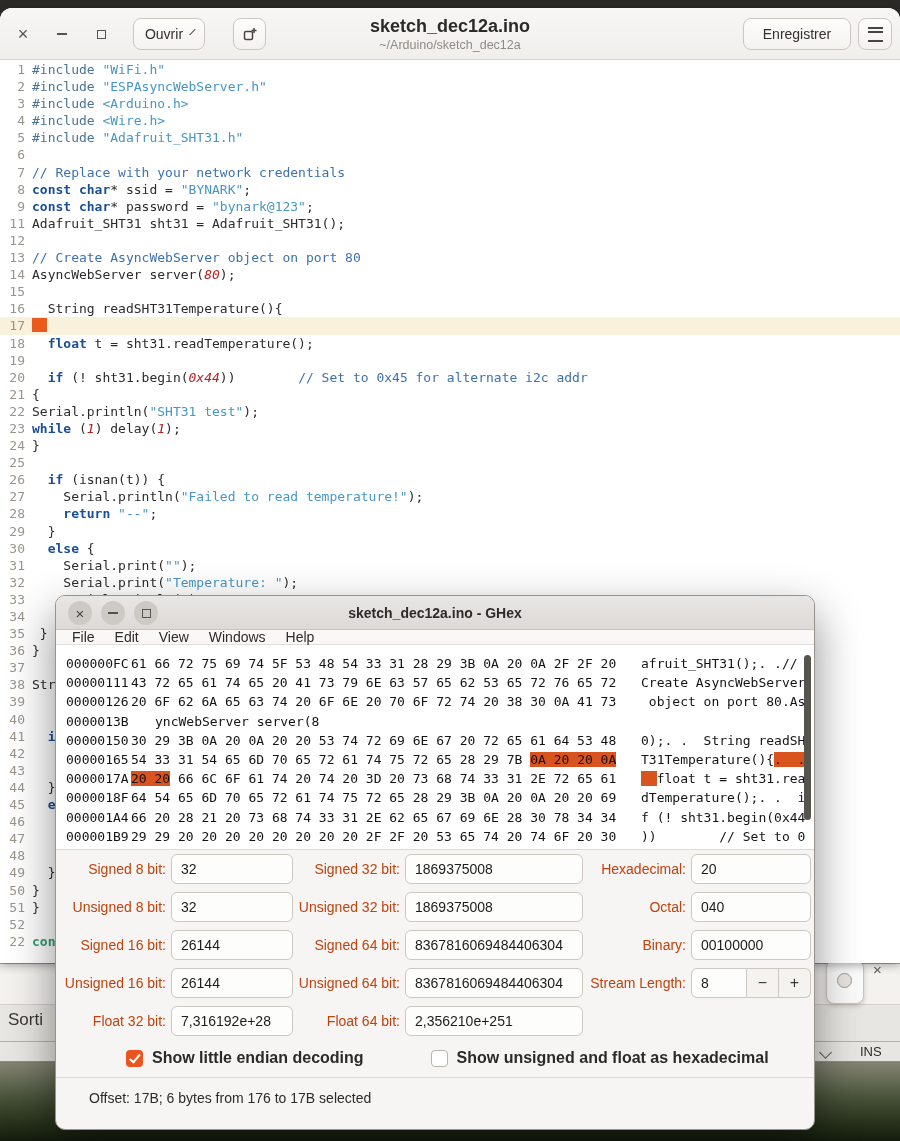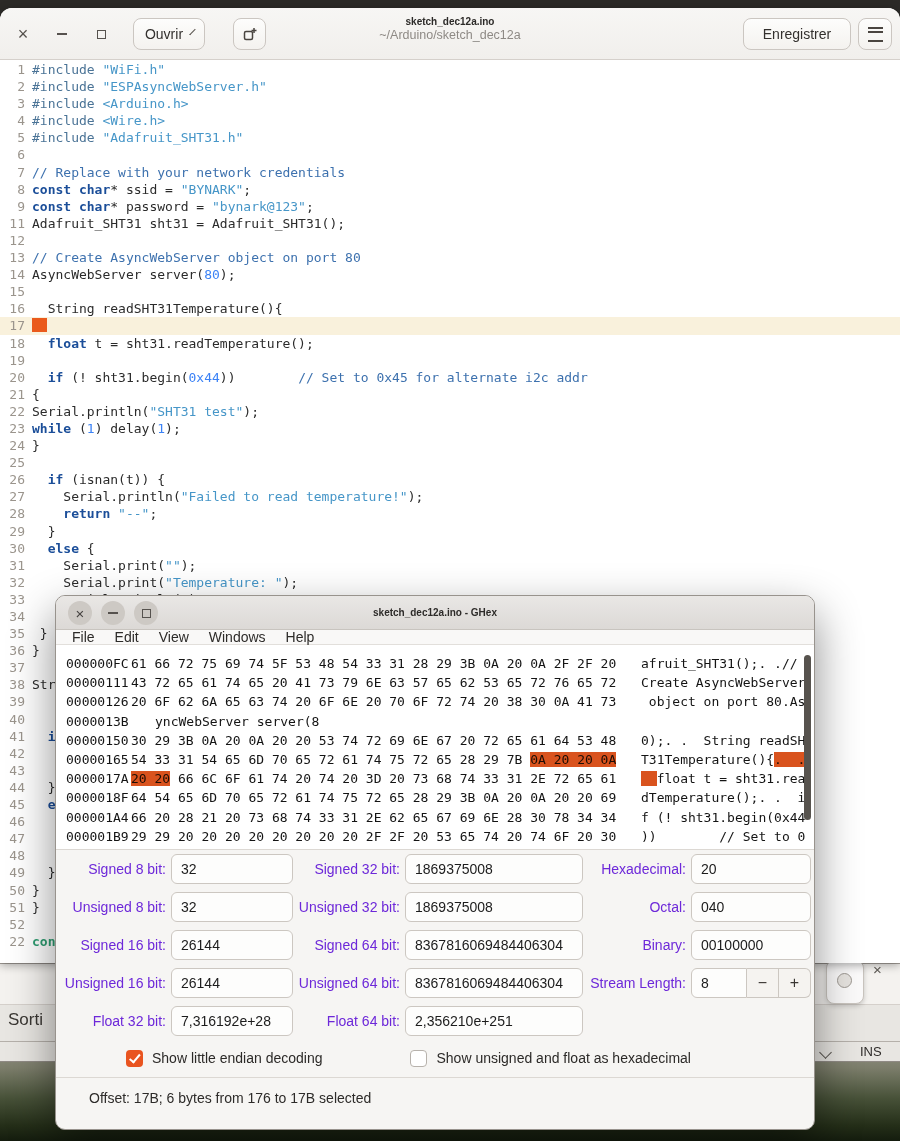--- a/index.html
+++ b/index.html
@@ -41,80 +41,80 @@
     align-items:center;justify-content:center;padding:0 14px;box-sizing:border-box;}
   .btn-open{left:133px;width:72px;}
   .btn-newtab{left:233px;width:33px;padding:0;}
   .btn-save{left:743px;width:108px;}
   .btn-menu{left:858px;width:34px;padding:0;}
   .chev{width:7px;height:7px;border-right:1.6px solid #5a5550;border-bottom:1.6px solid #5a5550;
     transform:rotate(45deg);margin-left:9px;margin-top:-4px;}
   .hamb{width:15px;height:11px;border-top:2px solid #4a4540;border-bottom:2px solid #4a4540;position:relative;}
   .hamb::after{content:"";position:absolute;left:0;right:0;top:2.5px;height:2px;background:#4a4540;}
   .titles{position:absolute;left:280px;right:280px;top:8px;text-align:center;pointer-events:none;}
-  .t1{font-weight:bold;font-size:10px;color:#2c2a28;}
+  .t1{font-weight:bold;font-size:18px;color:#2c2a28;}
   .t2{font-size:12.5px;color:#8e8a85;margin-top:1px;}
 
   
   .codearea{position:absolute;top:52px;left:0;right:0;bottom:0;background:#fff;overflow:hidden;
     font-family:"DejaVu Sans Mono","Liberation Mono",monospace;font-size:13px;line-height:17.1px;padding-top:1px;}
   .cl{display:flex;height:17.1px;white-space:pre;}
   .gut{flex:0 0 25px;width:25px;text-align:right;color:#9a948c;}
   .codeseg{padding-left:7px;white-space:pre;}
   .curline{background:#f9f1dc;}
   .blockcursor{display:inline-block;width:15px;height:14px;background:#ea5a1c;vertical-align:-2px;}
   .tok-pp{color:#4a7396;}
   .tok-str{color:#4696c8;}
   .tok-com{color:#3d71ae;}
   .tok-kw{color:#1b4e99;font-weight:bold;}
   .tok-kw2{color:#2f9e72;font-weight:bold;}
-  .tok-num{color:#3b82f6;}
+  .tok-num{color:#b91c1c;font-style:italic;}
   .tok-pl{color:#2b2b2b;}
 
   
   .ghex{position:absolute;left:55px;top:595px;width:760px;height:535px;background:#f6f5f3;
     border:1px solid #98938d;border-radius:10px;overflow:hidden;box-sizing:border-box;
     box-shadow:0 18px 45px rgba(0,0,0,.45);}
   .g-titlebar{position:relative;height:34px;background:linear-gradient(#e9e7e5,#dcd9d6);
     border-bottom:1px solid #c8c4bf;display:flex;align-items:center;justify-content:center;box-sizing:border-box;}
-  .g-title{font-weight:bold;font-size:10px;color:#2d2b29;text-align:right;}
+  .g-title{font-weight:bold;font-size:14px;color:#2d2b29;text-align:right;}
   .g-circ{position:absolute;top:5px;width:24px;height:24px;border-radius:50%;background:#cdc9c4;
     display:flex;align-items:center;justify-content:center;color:#454240;font-size:15px;}
   .g-close{left:12px;}.g-min{left:45px;}.g-max{left:78px;}
   .g-menubar{height:15px;background:#f9f8f7;display:flex;align-items:stretch;padding-left:6px;
     border-bottom:1px solid #e2dfdb;box-sizing:border-box;}
   .g-menu-item{padding:0 10px;font-size:14px;color:#2d2b29;display:flex;align-items:center;}
   .g-hexarea{position:relative;height:204px;background:#fff;overflow:hidden;padding-top:9px;box-sizing:border-box;
     font-family:"DejaVu Sans Mono","Liberation Mono",monospace;font-size:13px;color:#141414;}
   .g-row{display:flex;height:19.2px;line-height:19.2px;white-space:pre;}
   .g-off{flex:0 0 65px;margin-left:10px;}
   .g-hexbytes{flex:0 0 486px;overflow:hidden;}
   .g-ascii{margin-left:24px;white-space:pre;}
   .sel{background:#d9531e;color:#1d0d04;}
   .g-scroll{position:absolute;right:3px;top:10px;width:7px;height:165px;border-radius:4px;background:#57534e;}
   .g-panel{height:190px;background:#f6f5f3;border-top:1px solid #dcd8d3;box-sizing:border-box;}
   .prow{display:grid;grid-template-columns:110px 122px 102px 178px 98px 120px;column-gap:5px;
     align-items:center;height:38px;}
-  .plabel{text-align:right;font-size:14px;color:#6d28d9;white-space:nowrap;}
+  .plabel{text-align:right;font-size:14px;color:#c2410c;white-space:nowrap;}
   .pinput{height:30px;background:#fdfdfc;border:1px solid #ccc7c1;border-radius:6px;font-size:14px;
     color:#1c1c1c;display:flex;align-items:center;padding:0 9px;box-sizing:border-box;overflow:hidden;white-space:nowrap;}
   .stepper{display:flex;height:30px;}
   .sinput{width:56px;flex:0 0 56px;border-radius:6px 0 0 6px;}
   .sbtn{width:32px;flex:0 0 32px;background:#f5f3f0;border:1px solid #ccc7c1;border-left:none;
     display:flex;align-items:center;justify-content:center;font-size:16px;color:#3a3733;box-sizing:border-box;}
   .splus{border-radius:0 6px 6px 0;}
   .g-chkrow{height:38px;display:flex;align-items:center;padding-left:70px;background:#f6f5f3;box-sizing:border-box;}
   .chkgroup{display:flex;align-items:center;}
-  .g2{margin-left:88px;}
+  .g2{margin-left:67px;}
   .chk{width:17px;height:17px;border-radius:4px;margin-right:9px;box-sizing:border-box;}
   .chk.on{background:#e9541f;position:relative;}
   .chk.on::after{content:"";position:absolute;left:5.5px;top:2.5px;width:4px;height:8.5px;
     border-right:2px solid #fff;border-bottom:2px solid #fff;transform:rotate(40deg);}
   .chk.off{background:#fff;border:1px solid #b7b2ac;}
-  .chklabel{font-size:14px;color:#2c2a28;}
+  .chklabel{font-size:16px;color:#2c2a28;font-weight:bold;}
   .g-status{height:40px;border-top:1px solid #dcd8d3;background:#f6f5f3;display:flex;align-items:center;
     padding-left:33px;font-size:14px;color:#2d2b29;box-sizing:border-box;}
 </style>
 </head>
 <body>
 
 <div class="stage">
 
   <div class="wallpaper"></div>
 

